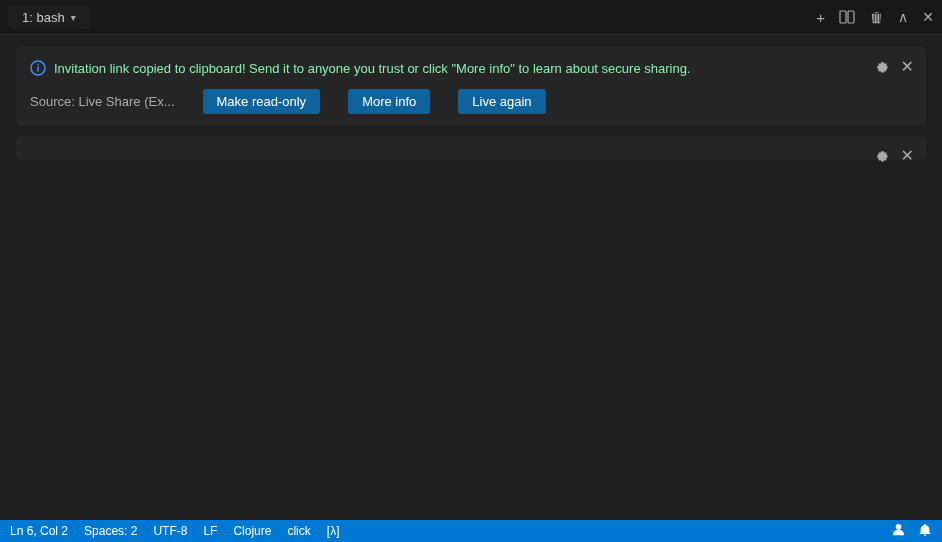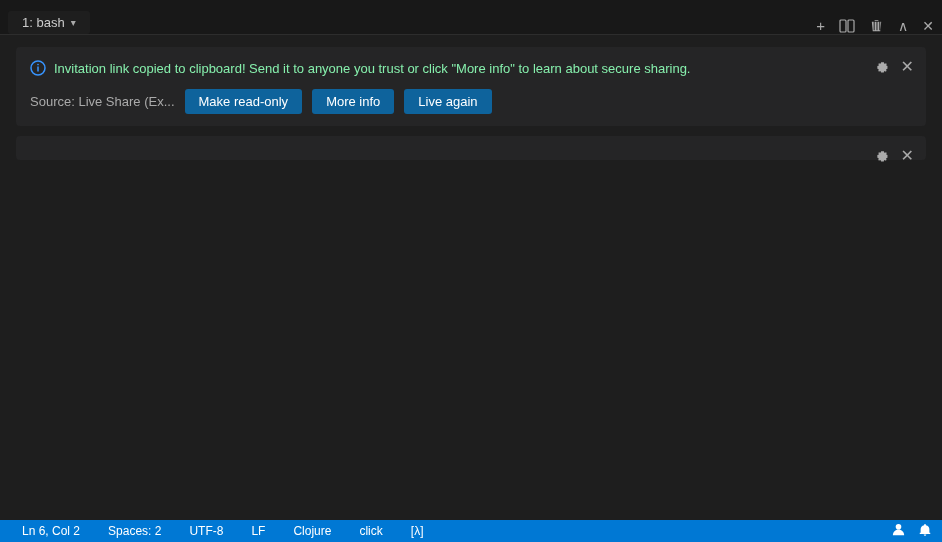--- a/index.html
+++ b/index.html
@@ -12,21 +12,21 @@
       color: #cccccc;
       display: flex;
       flex-direction: column;
       overflow: hidden;
     }
 
     
     .tab-bar {
       background: #181818;
       display: flex;
-      align-items: flex-end;
+      align-items: center;
       height: 35px;
       padding: 0 8px;
       gap: 8px;
       border-bottom: 1px solid #2d2d2d;
       flex-shrink: 0;
     }
     .terminal-tab {
       background: #1e1e1e;
       color: #cccccc;
       border: none;
@@ -89,21 +89,21 @@
     }
     .notif-text {
       flex: 1;
       line-height: 1.5;
       font-size: 13px;
       color: #86efac;
     }
     .notif-actions-row {
       display: flex;
       align-items: center;
-      gap: 10px;
+      gap: 28px;
       flex-wrap: wrap;
     }
     .notif-gear {
       position: absolute;
       right: 36px;
       top: 12px;
       color: #aaa;
       cursor: pointer;
       font-size: 15px;
     }
@@ -161,21 +161,20 @@
       align-items: center;
       padding: 0 10px;
       gap: 16px;
       flex-shrink: 0;
       color: #ffffff;
       font-size: 12px;
     }
     .status-item {
       white-space: nowrap;
       cursor: pointer;
-      margin-left: 12px;
     }
     .status-right {
       margin-left: auto;
       display: flex;
       gap: 12px;
       align-items: center;
     }
     .status-icon {
       font-size: 14px;
       cursor: pointer;

